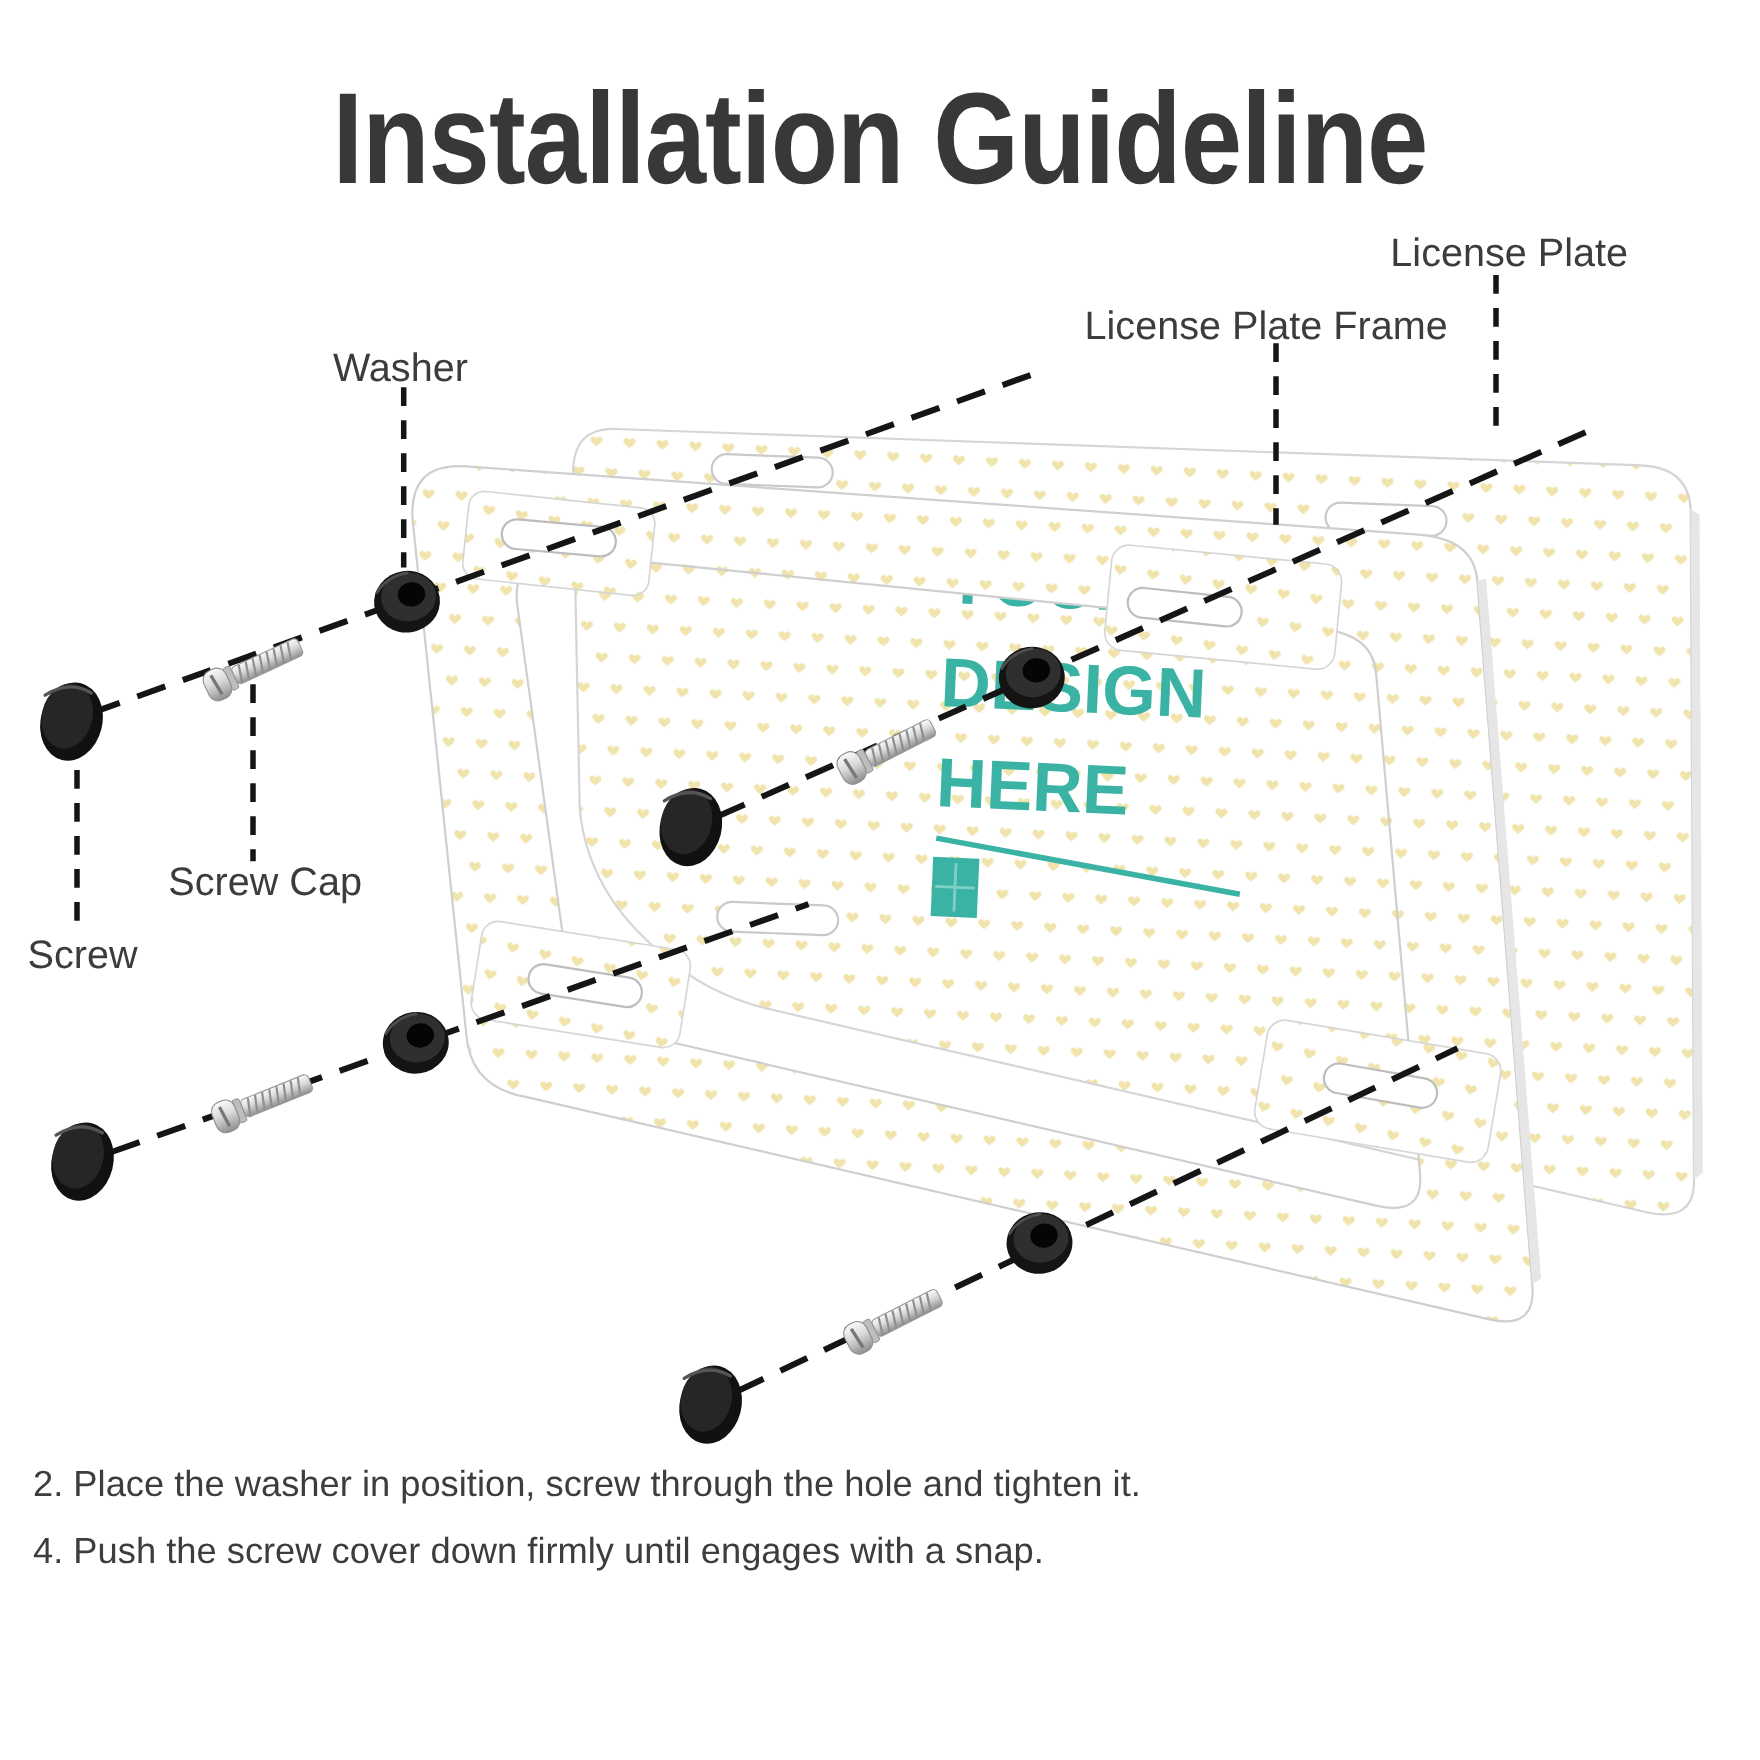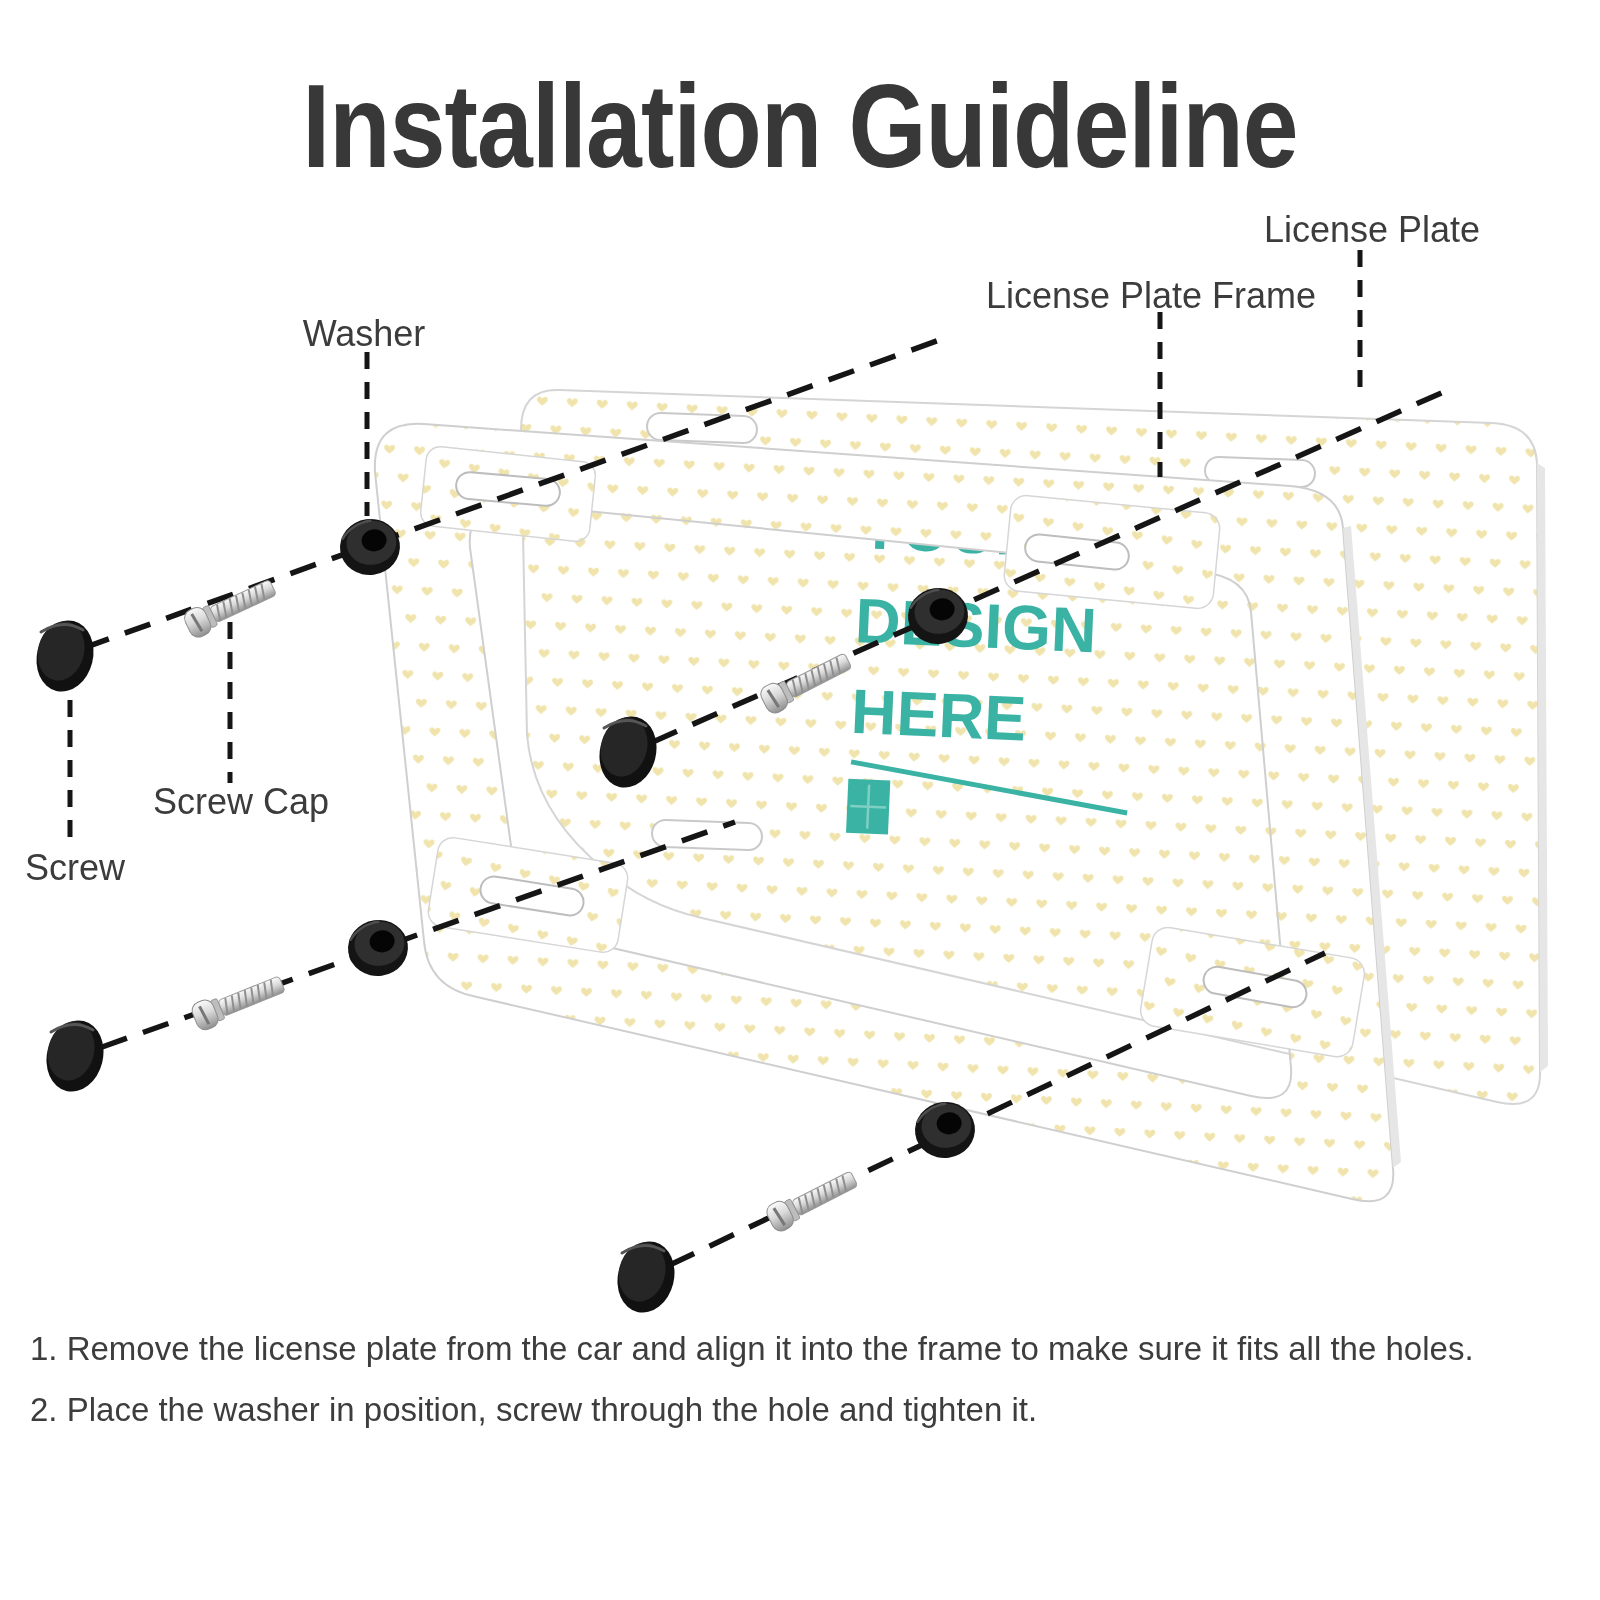--- a/index.html
+++ b/index.html
@@ -134,15 +134,15 @@
   </g>
 
   <text class="part-label" text-anchor="middle" x="364" y="346">Washer</text>
   <text class="part-label" text-anchor="middle" x="241" y="814">Screw Cap</text>
   <text class="part-label" text-anchor="middle" x="75" y="880">Screw</text>
   <text class="part-label" text-anchor="middle" x="1151" y="308">License Plate Frame</text>
   <text class="part-label" text-anchor="middle" x="1372" y="242">License Plate</text>
 </svg>
 
 <div class="instructions">
-  <div>1. Remove the license plate from the car and align it into the frame to make sure it fits all the holes.</div>
   <div>2. Place the washer in position, screw through the hole and tighten it.</div>
+  <div>4. Push the screw cover down firmly until engages with a snap.</div>
 </div>
 
 </body></html>

